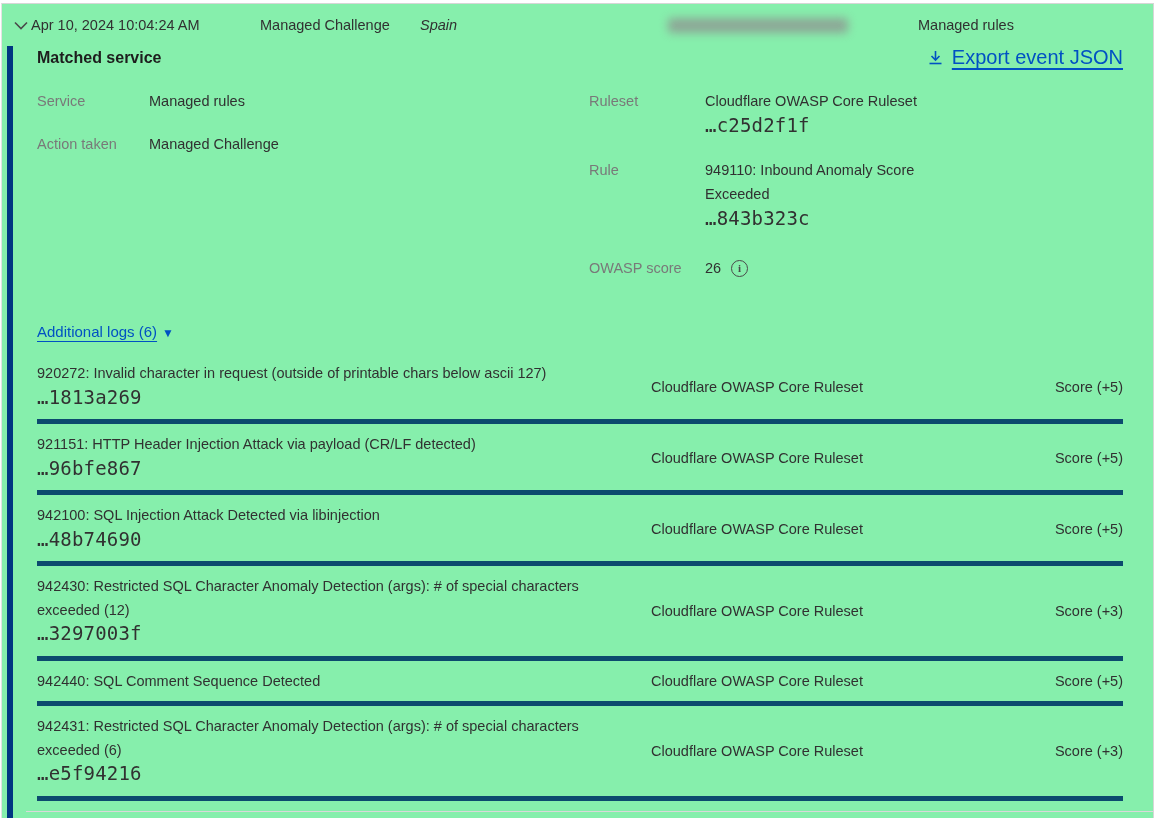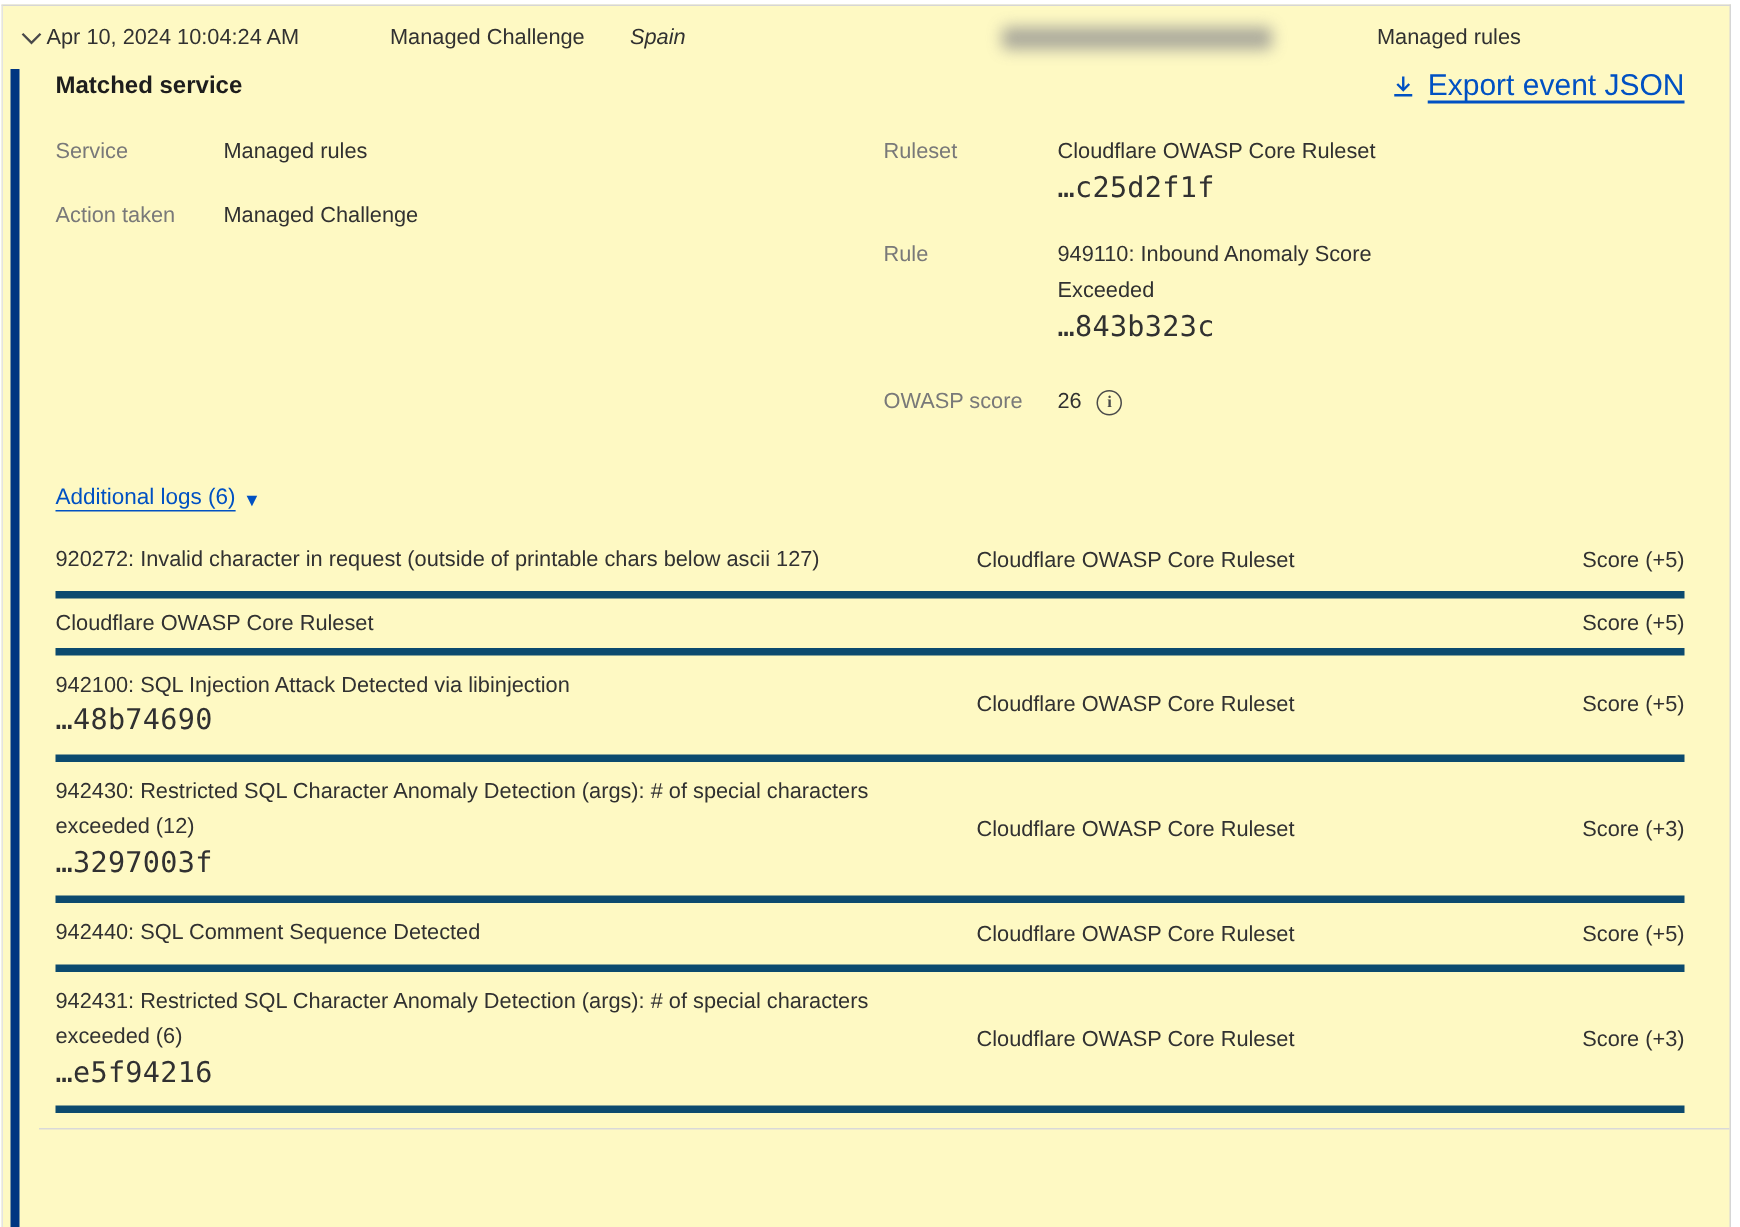--- a/index.html
+++ b/index.html
@@ -10,21 +10,21 @@
     font-size: 14.5px;
     position: relative;
     overflow: hidden;
   }
   .panel {
     position: absolute;
     left: 1px; top: 3px; right: 6px; bottom: 0;
     border-top: 1px solid #d6d6d6;
     border-left: 1px solid #e3e3e3;
     border-right: 1px solid #d6d6d6;
-    background: #fef9c3;
+    background: #86efac;
     display: flex;
     flex-direction: column;
   }
   
   .summary-row {
     height: 42px;
     display: flex;
     align-items: center;
     cursor: pointer;
     flex: 0 0 auto;
@@ -217,26 +217,31 @@
     <div class="additional-logs">
       <span class="link-text">Additional logs (6)</span>
       <span class="triangle-icon">▼</span>
     </div>
 
     <div class="logs-table">
 
       <div class="log-row">
         <div class="log-desc-cell">
           <div class="log-desc">920272: Invalid character in request (outside of printable chars below ascii 127)</div>
-        </div>
-        <div class="log-ruleset-cell">Cloudflare OWASP Core Ruleset</div>
-        <div class="log-score-cell">Score (+5)</div>
-      </div>
-
-      <div class="log-row">
+          <div class="log-hash-line"><span class="hash">…1813a269</span></div>
+        </div>
+        <div class="log-ruleset-cell">Cloudflare OWASP Core Ruleset</div>
+        <div class="log-score-cell">Score (+5)</div>
+      </div>
+
+      <div class="log-row">
+        <div class="log-desc-cell">
+          <div class="log-desc">921151: HTTP Header Injection Attack via payload (CR/LF detected)</div>
+          <div class="log-hash-line"><span class="hash">…96bfe867</span></div>
+        </div>
         <div class="log-ruleset-cell">Cloudflare OWASP Core Ruleset</div>
         <div class="log-score-cell">Score (+5)</div>
       </div>
 
       <div class="log-row">
         <div class="log-desc-cell">
           <div class="log-desc">942100: SQL Injection Attack Detected via libinjection</div>
           <div class="log-hash-line"><span class="hash">…48b74690</span></div>
         </div>
         <div class="log-ruleset-cell">Cloudflare OWASP Core Ruleset</div>

